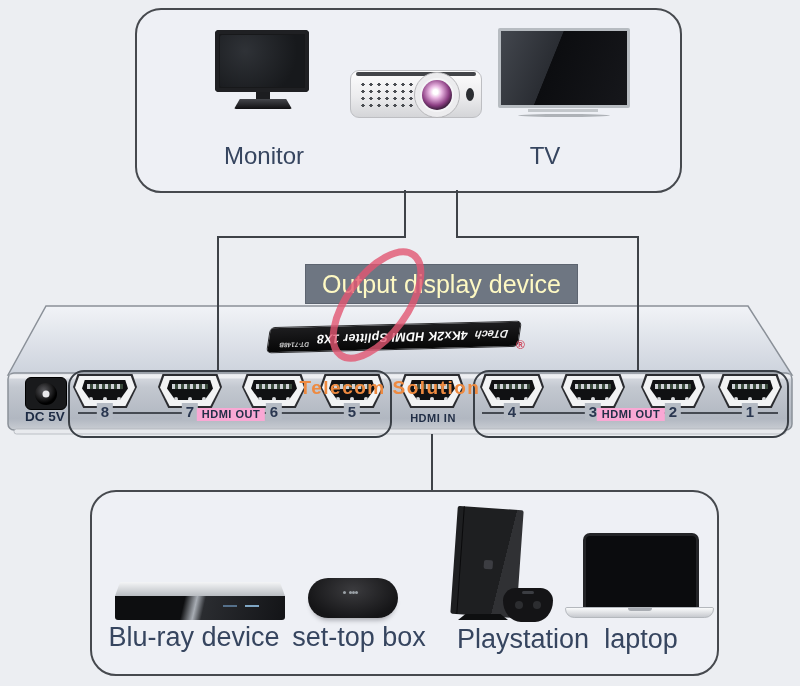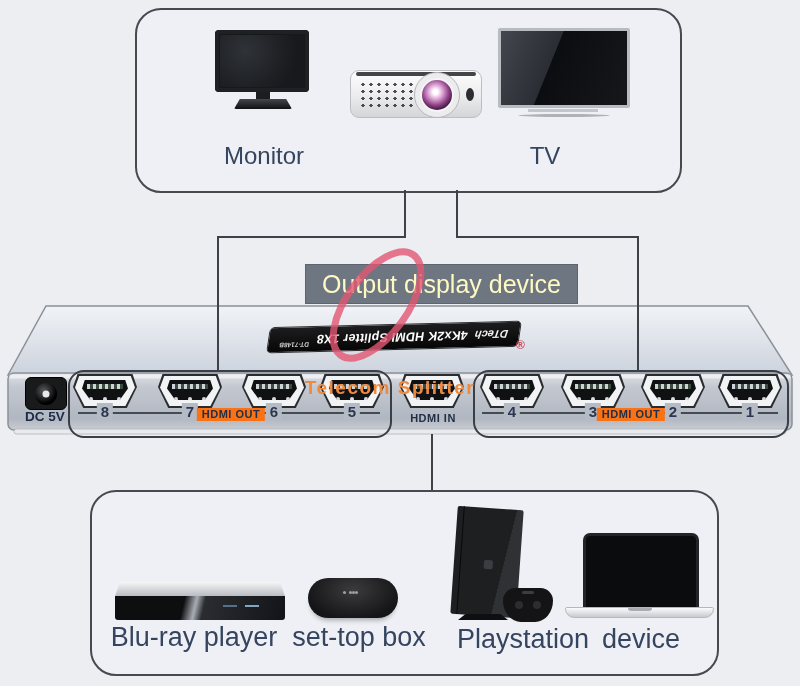--- a/index.html
+++ b/index.html
@@ -34,21 +34,21 @@
   .p-mid{position:absolute;inset:2px;background:#f2f3f4;clip-path:polygon(7% 0,93% 0,100% 38%,84% 100%,16% 100%,0 38%);}
   .p-in{position:absolute;inset:6px 9px 8px 9px;background:#101113;clip-path:polygon(6% 0,94% 0,100% 42%,82% 100%,18% 100%,0 42%);}
   .p-in::before{content:"";position:absolute;left:10%;right:10%;top:4px;height:5px;
     background:repeating-linear-gradient(90deg,#cfd2d6 0 3px,#3a4a3c 3px 6px);}
   .p-in::after{content:"";position:absolute;left:50%;top:17px;width:4px;height:4px;border-radius:50%;
     background:#d8dadd;box-shadow:-14px 0 0 #d8dadd,14px 0 0 #d8dadd;transform:translateX(-2px);}
 
   .pnum{position:absolute;top:403px;transform:translateX(-50%);font-size:15px;font-weight:600;
     color:#2a3750;background:#b5bbc4;padding:0 4px;z-index:13;line-height:17px;}
   .hout{position:absolute;top:408px;transform:translateX(-50%);font-size:11px;font-weight:700;
-    letter-spacing:.5px;color:#222f47;background:#f97316;padding:0 5px;z-index:13;line-height:13px;}
+    letter-spacing:.5px;color:#222f47;background:#f9a8d4;padding:0 5px;z-index:13;line-height:13px;}
   .hin{position:absolute;top:412px;transform:translateX(-50%);font-size:11px;font-weight:700;
     letter-spacing:.5px;color:#222f47;z-index:13;line-height:13px;}
 
   .dc-port{position:absolute;left:25px;top:377px;width:40px;height:31px;background:#191a1c;border:1px solid #000;
     border-radius:6px;z-index:12;}
   .dc-port::before{content:"";position:absolute;left:50%;top:50%;width:22px;height:22px;border-radius:50%;
     transform:translate(-50%,-50%);background:radial-gradient(circle at 40% 35%,#5a5a5e,#000 65%);}
   .dc-port::after{content:"";position:absolute;left:50%;top:50%;width:7px;height:7px;border-radius:50%;
     transform:translate(-50%,-50%);background:#e9e9ec;}
   .dc-label{position:absolute;left:45px;top:409px;transform:translateX(-50%);font-size:13.5px;font-weight:700;
@@ -269,41 +269,41 @@
       <span class="badge-brand">DTech</span>
       <span class="badge-main">4Kx2K HDMI Splitter 1X8</span>
       <span class="badge-model">DT-7148B</span>
     </div>
   </div>
 
   <svg class="wm-swoosh" width="800" height="686">
     <ellipse cx="377" cy="305" rx="30" ry="62" transform="rotate(36 377 305)" fill="none" stroke="#e25672" stroke-width="7" opacity="0.8"></ellipse>
   </svg>
   <div class="wm-reg">®</div>
-  <div class="wm-tag">Telecom Splitter</div>
+  <div class="wm-tag">Telecom Solution</div>
 
   <div class="box bottom-box"></div>
 
   <div class="bluray">
     <div class="br-top"></div>
     <div class="br-front"></div>
   </div>
-  <div class="fig-label bot-label" style="left:194px">Blu-ray player</div>
+  <div class="fig-label bot-label" style="left:194px">Blu-ray device</div>
 
   <div class="settop"></div>
   <div class="fig-label bot-label" style="left:359px">set-top box</div>
 
   <div class="ps4">
     <div class="ps4-slab"></div>
     <div class="ps4-foot"></div>
   </div>
   <div class="pad">
     <div class="pad-body"></div>
   </div>
   <div class="fig-label bot-label" style="left:523px;top:624px">Playstation</div>
 
   <div class="laptop">
     <div class="lap-screen"></div>
     <div class="lap-base"></div>
   </div>
-  <div class="fig-label bot-label" style="left:641px;top:624px">device</div>
+  <div class="fig-label bot-label" style="left:641px;top:624px">laptop</div>
 
 </div>
 
 </body></html>

